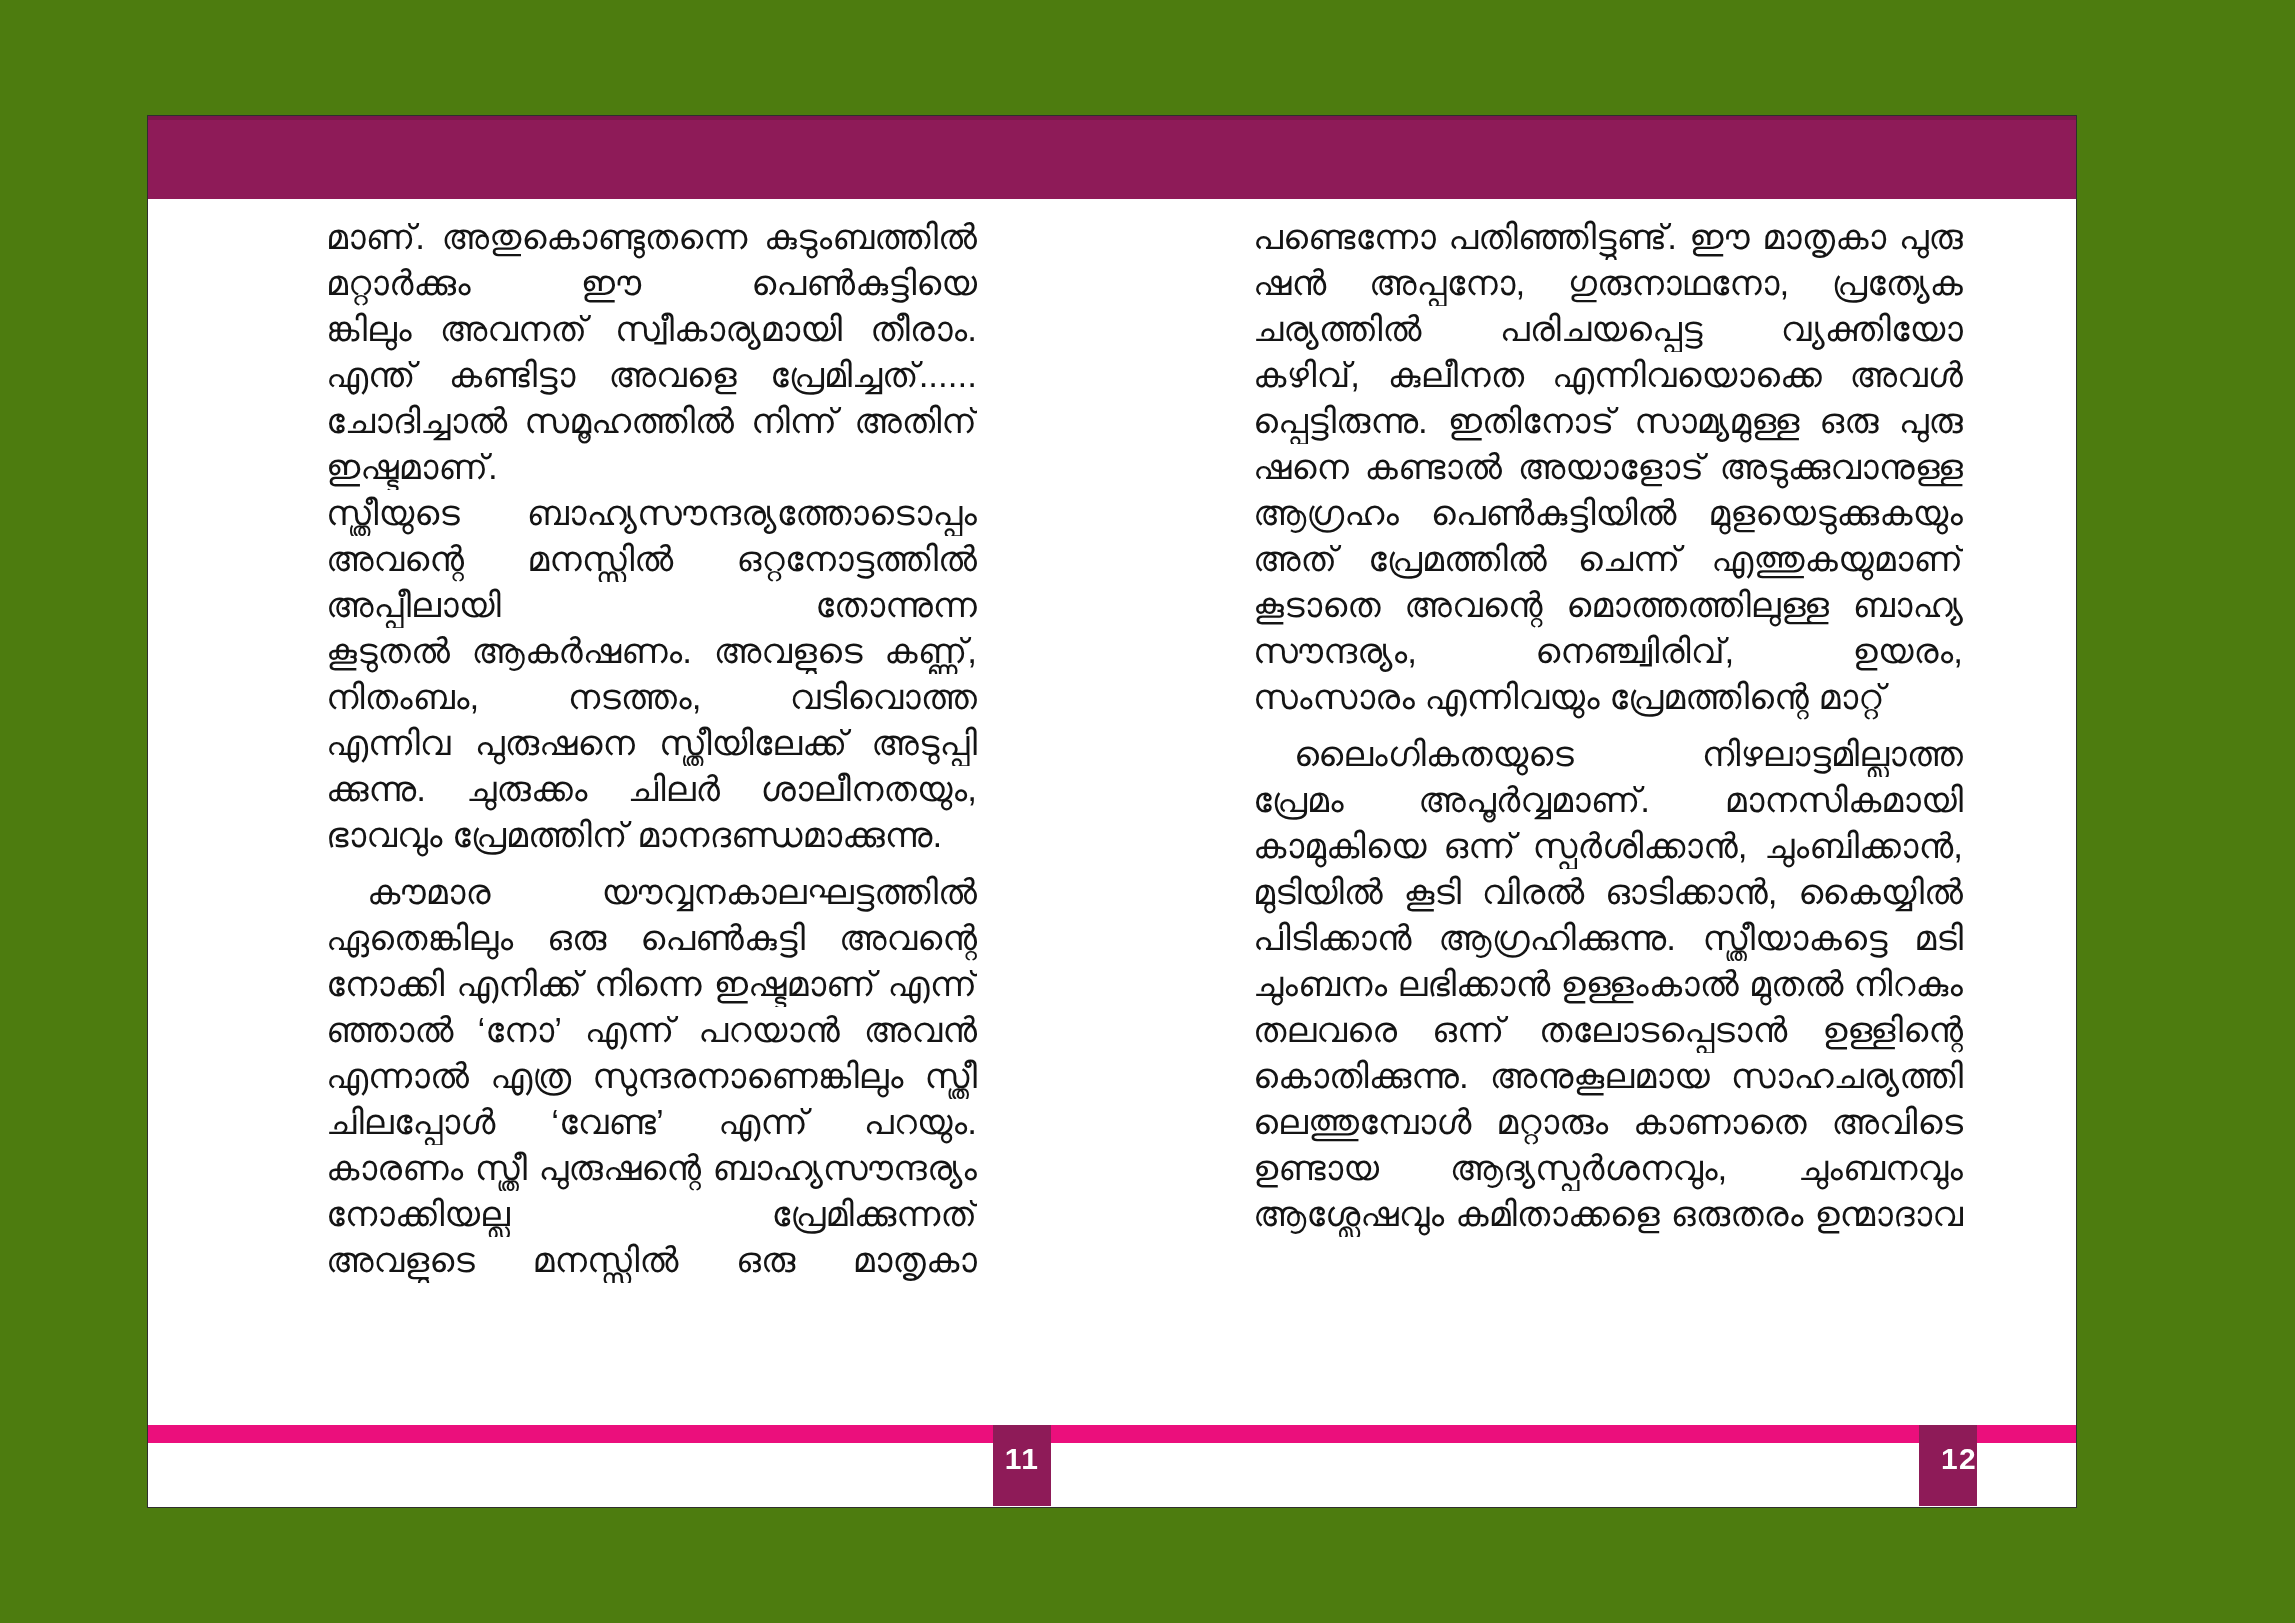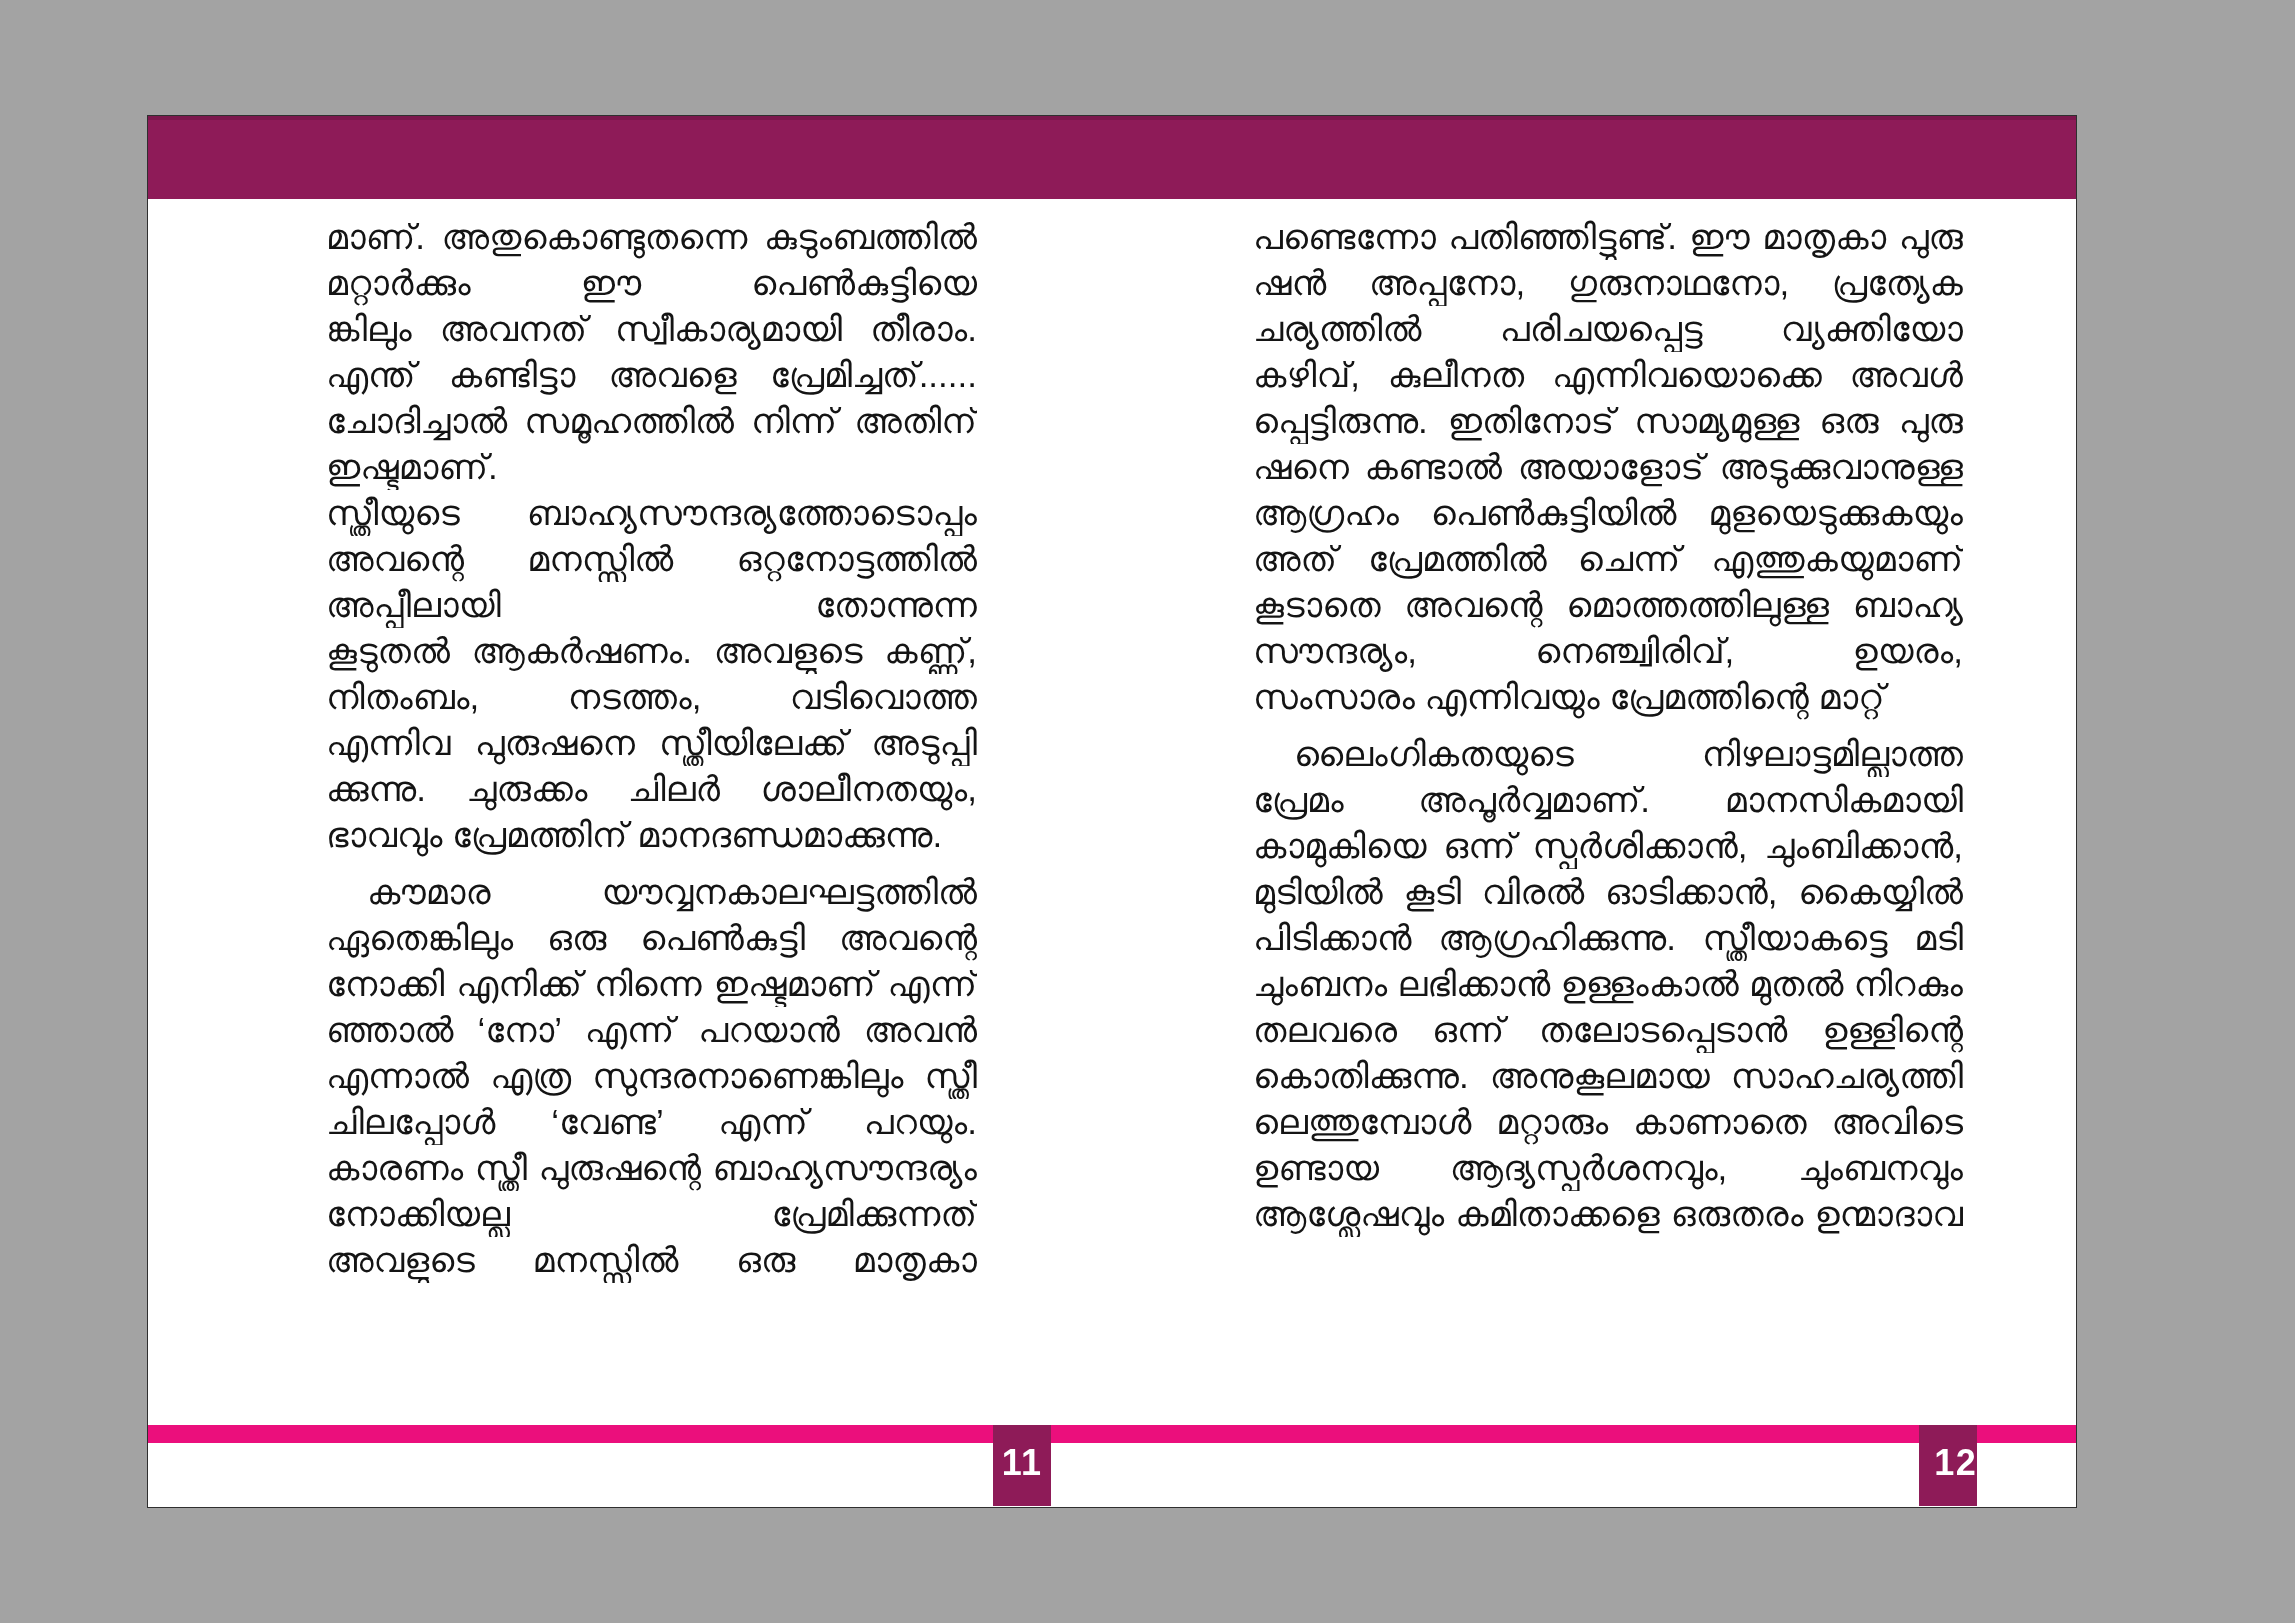--- a/index.html
+++ b/index.html
@@ -4,21 +4,21 @@
 <style>
   html, body {
     margin: 0;
     padding: 0;
     background: #ffffff;
   }
   .spread {
     position: relative;
     width: 2295px;
     height: 1623px;
-    background: #a3a3a3;
+    background: #4d7c0f;
     font-family: "Liberation Sans", sans-serif;
   }
   .page {
     position: absolute;
     top: 115px;
     height: 1393px;
     background: #ffffff;
     border: 1.3px solid #2f2f2f;
     box-sizing: border-box;
   }
@@ -46,21 +46,21 @@
     height: 81px;
     background: var(--bar-dark, #8e1b58);
     text-align: center;
   }
   .page-left  .badge { left: 845px; }
   .page-right .badge { left: 772px; text-align: right; }
   .badge span {
     display: inline-block;
     margin-top: 17px;
     color: #ffffff;
-    font-size: 36px;
+    font-size: 30px;
     font-weight: bold;
     letter-spacing: 1.3px;
   }
 
   .page-body {
     position: absolute;
     top: 98px;
     color: #141414;
   }
   .page-left  .page-body { left: 178px; width: 651px; }

